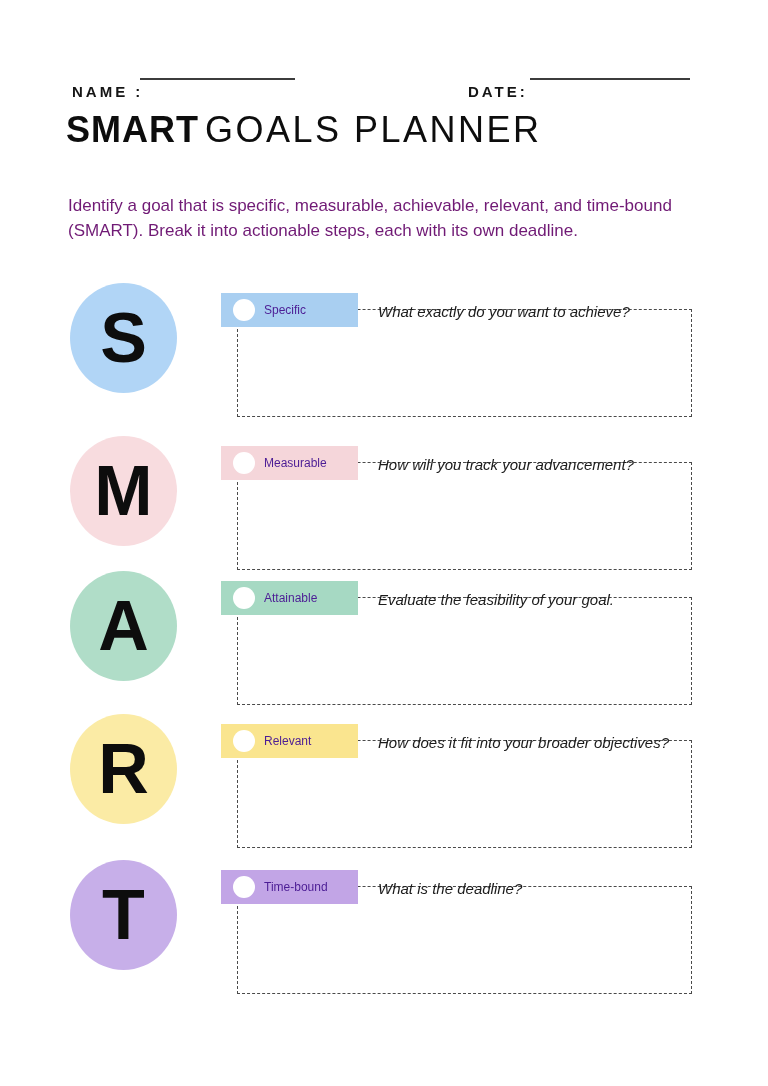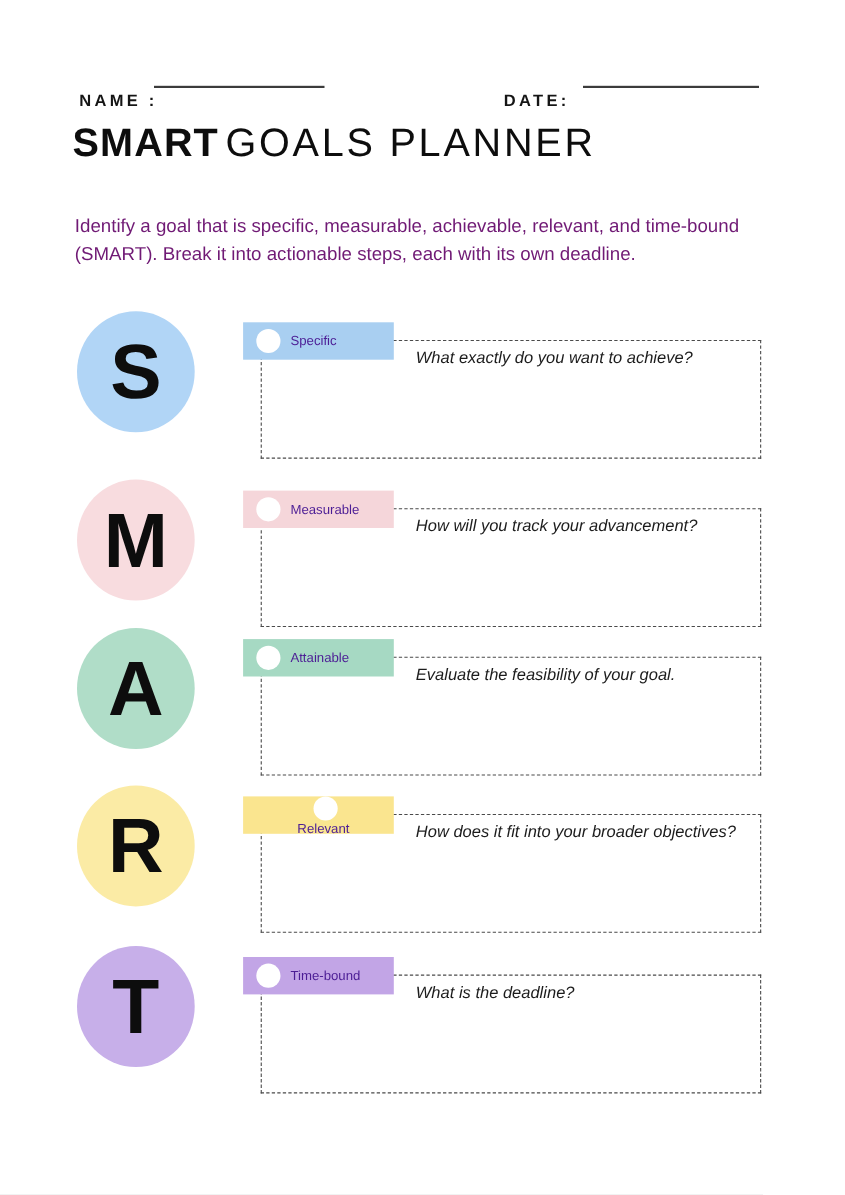--- a/index.html
+++ b/index.html
@@ -17,21 +17,21 @@
     position:absolute;
     font-size:15px;font-weight:bold;
     letter-spacing:3px;color:#151515;margin-top:23px;
   }
   .fill-line{
     position:absolute;height:0;
     border-top:2px solid #3c3c3c;
   }
   #name-label{left:72px;top:60px;}
   #name-line{left:140px;top:78px;width:155px;}
-  #date-label{left:458px;top:60px;}
+  #date-label{left:468px;top:60px;}
   #date-line{left:530px;top:78px;width:160px;}
   
   .title{
     position:absolute;left:66px;top:108px;
     margin:0;white-space:nowrap;
     font-size:36px;line-height:1.2;color:#0d0d0d;
   }
   .title .heavy{font-weight:800;letter-spacing:1px;}
   .title .light{font-weight:400;letter-spacing:2.5px;margin-left:6px;}
   
@@ -47,21 +47,21 @@
     display:flex;align-items:center;justify-content:center;
     font-size:70px;font-weight:800;color:#0d0d0d;
   }
   .answer-box{
     position:absolute;left:237px;top:26px;
     width:453px;height:106px;
     border:1.5px dashed #4a4a4a;
     background:#ffffff;
   }
   .question{
-    position:absolute;left:378px;top:34px;
+    position:absolute;left:378px;top:20px;
     width:300px;
     font-size:15px;font-style:italic;color:#1c1c1c;
     z-index:3;
   }
   .tab{
     position:absolute;left:221px;top:10px;
     width:137px;height:34px;
     display:flex;align-items:center;
     z-index:2;
   }
@@ -119,21 +119,21 @@
     <div class="tab" style="background: rgb(166, 217, 195);">
       <span class="tab-bullet"></span>
       <span class="tab-label">Attainable</span>
     </div>
   </section>
 
   <section class="row" id="row-3">
     <div class="letter-circle" style="background: rgb(251, 235, 165);">R</div>
     <div class="answer-box"></div>
     <div class="question">How does it fit into your broader objectives?</div>
-    <div class="tab" style="background: rgb(250, 229, 143); flex-direction: column;">
+    <div class="tab" style="background: rgb(250, 229, 143);">
       <span class="tab-bullet"></span>
       <span class="tab-label">Relevant</span>
     </div>
   </section>
 
   <section class="row" id="row-4">
     <div class="letter-circle" style="background: rgb(199, 175, 233);">T</div>
     <div class="answer-box"></div>
     <div class="question">What is the deadline?</div>
     <div class="tab" style="background: rgb(194, 165, 230);">

